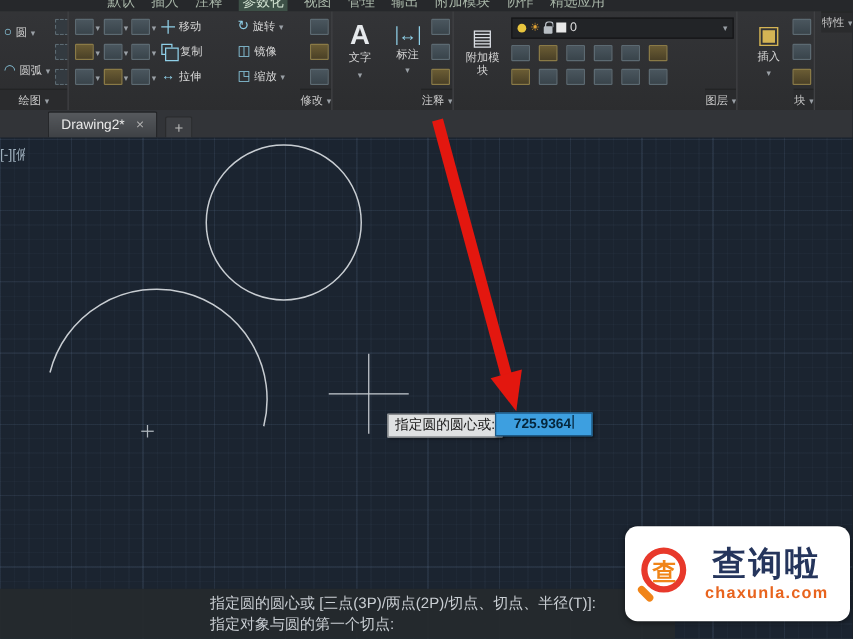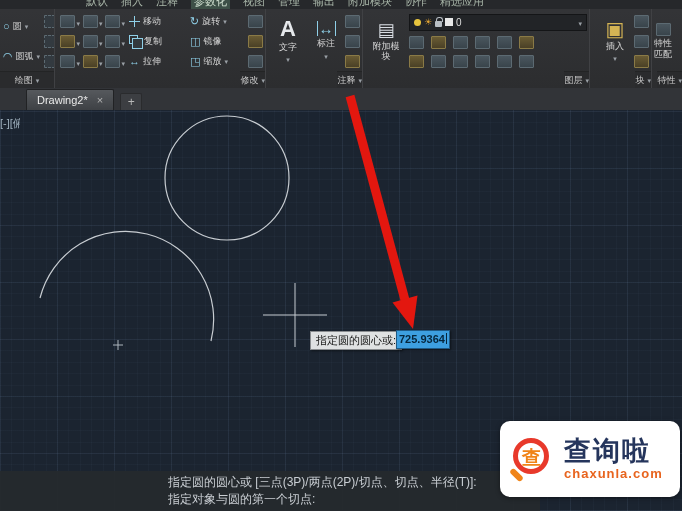--- a/index.html
+++ b/index.html
@@ -54,21 +54,21 @@
   .mini-lock { position:relative; width:7px; height:6px; background:#b8bec4; border-radius:1px; margin-top:3px; }
   .mini-lock::before { content:""; position:absolute; left:1px; top:-4px; width:5px; height:4px;
                        border:1px solid #b8bec4; border-bottom:none; border-radius:3px 3px 0 0; }
   .sw { width:8px; height:8px; background:#e8e8e8; }
   .lrows { display:flex; flex-direction:column; justify-content:space-around; flex:1; }
   .lrow { display:flex; gap:7px; }
 
   
   .tabbar { position:absolute; left:0; top:88px; width:682px; height:22px;
             background:#323438; display:flex; align-items:flex-end; }
-  .dtab { margin-left:26px; height:21px; display:flex; align-items:center; gap:9px; padding:0 10px;
+  .dtab { margin-left:38px; height:21px; display:flex; align-items:center; gap:9px; padding:0 10px;
           background:linear-gradient(#56595d,#3e4145); border:1px solid #212224; border-bottom:none;
           border-radius:2px 2px 0 0; font-size:11px; color:#e9e9e9; }
   .dtab .x { color:#b2b2b2; font-size:11px; }
   .newtab { margin-left:6px; width:22px; height:17px; display:flex; align-items:center; justify-content:center;
             background:#3c3e42; border:1px solid #2a2b2d; border-bottom:none; border-radius:2px 2px 0 0;
             color:#b8b8b8; font-size:12px; }
 
   
   .canvas { position:absolute; left:0; top:110px; width:682px; height:401px;
             background:#1b2430; overflow:hidden; }
@@ -82,35 +82,35 @@
              font-size:11px; color:#9fb0bd; }
   .geom { position:absolute; inset:0; }
   .cmd { position:absolute; left:0; bottom:0; width:540px; height:40px;
          background:rgba(37,41,45,0.94); padding:3px 0 0 168px;
          font-size:12px; line-height:17px; color:#c9ced3; z-index:30; }
   .tip { position:absolute; left:310px; top:221px; height:19px; z-index:35;
          background:#dfe1e2; border:1px solid #8a8d90; color:#141414;
          font-size:11px; line-height:17px; padding:0 5px; box-shadow:1px 1px 2px rgba(0,0,0,.5); }
   .dyninput { position:absolute; left:396px; top:220px; height:19px; min-width:54px; z-index:35;
               background:#3d9fe0; border:1px solid #1e5a86; color:#05263c;
-              font-size:11px; font-weight:bold; line-height:17px; padding:0 2px;
+              font-size:11px; font-weight:bold; line-height:17px; padding:0 14px;
               box-shadow:1px 1px 2px rgba(0,0,0,.5); }
   .caret { display:inline-block; width:1px; height:11px; background:#05263c;
            vertical-align:-1px; margin-left:1px; }
   .wm { position:absolute; left:500px; top:311px; width:180px; height:76px; z-index:40;
         background:#fff; border-radius:10px; display:flex; align-items:center;
         padding:0 8px 0 10px; gap:8px; box-shadow:0 1px 5px rgba(0,0,0,.45); }
   .wm-icon { position:relative; width:46px; height:48px; flex:0 0 auto; }
   .wm-ring { position:absolute; left:3px; top:3px; width:36px; height:36px;
              border:5px solid #e8392b; border-radius:50%; }
   .wm-handle { position:absolute; left:-1px; bottom:5px; width:15px; height:6px;
                background:#f08418; border-radius:3px; transform:rotate(45deg); }
   .wm-char { position:absolute; left:12px; top:10px; font-size:19px; font-weight:bold; color:#f08418; }
   .wm-text { display:flex; flex-direction:column; line-height:1.15; }
-  .wm-title { font-size:27px; font-weight:bold; color:#25355c; letter-spacing:2px; }
+  .wm-title { font-size:27px; font-weight:bold; color:#25355c; letter-spacing:2px;text-align:center; }
   .wm-url { font-size:13px; font-weight:bold; color:#e8641e; letter-spacing:1px; }
   .arrow-overlay { position:absolute; inset:0; z-index:60; pointer-events:none; }
 </style>
 </head>
 <body>
 
 <div class="app">
 
   <div class="ribbon">
     <div class="rtabs">
@@ -319,26 +319,20 @@
             <span class="micro gold"></span>
           </div>
         </div>
         <div class="pfooter">
           <span>块</span>
           <span class="dd"></span>
         </div>
       </div>
 
       <div class="panel p-props">
-        <div class="pcontent">
-          <div class="bigbtn" style="width:34px">
-            <span class="micro"></span>
-            <span style="width:22px">特性匹配</span>
-          </div>
-        </div>
         <div class="pfooter">
           <span>特性</span>
           <span class="dd"></span>
         </div>
       </div>
 
     </div>
   </div>
 
   <div class="tabbar">

